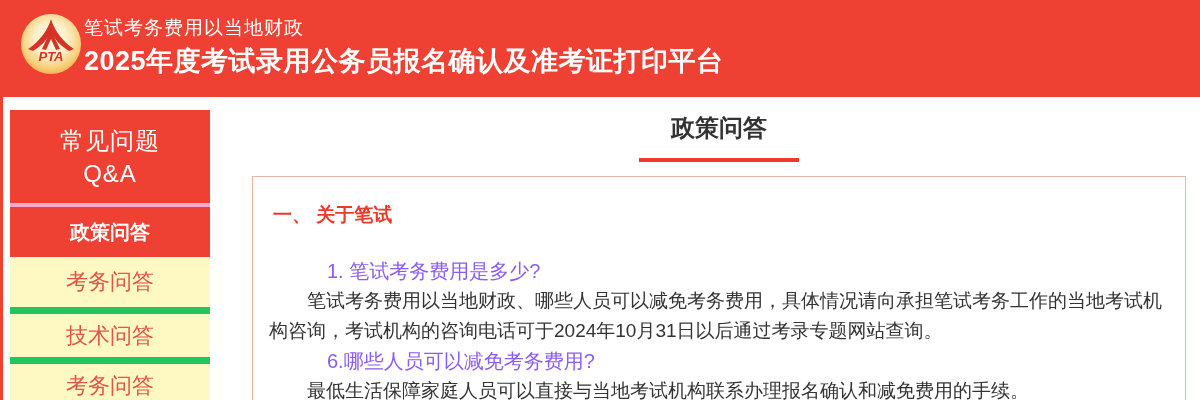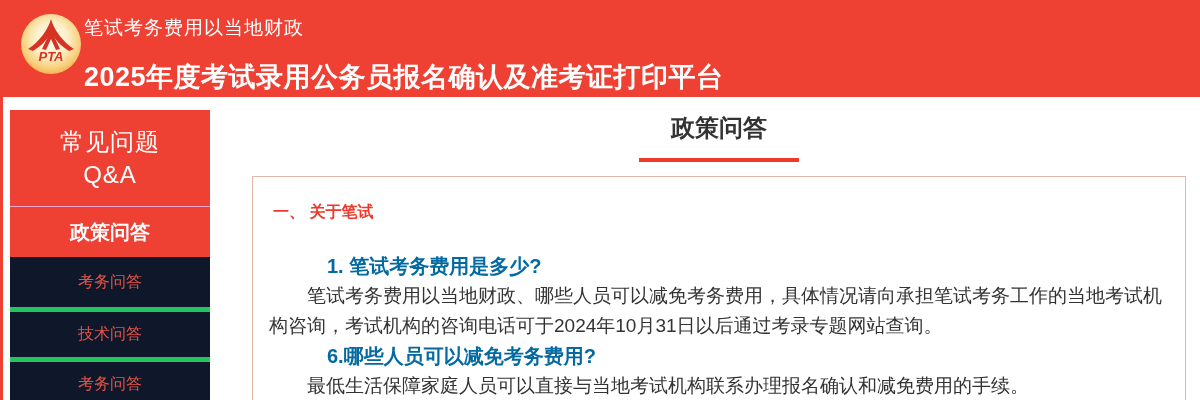--- a/index.html
+++ b/index.html
@@ -14,45 +14,45 @@
   
   .banner {
     position: absolute; left: 0; top: 0; width: 1200px; height: 97px;
     background: #ee4033;
   }
   .logo {
     position: absolute; left: 20px; top: 13px; width: 62px; height: 62px;
   }
   .banner-text { position: absolute; left: 84px; top: 15px; color: #ffffff; }
   .banner-org  { font-size: 19px; font-weight: 400; letter-spacing: 1px; }
-  .banner-title{ font-size: 27px; font-weight: 700; margin-top: 18px; letter-spacing: 0.5px; }
+  .banner-title{ font-size: 27px; font-weight: 700; margin-top: 2px; letter-spacing: 0.5px; }
 
   
   .left-strip {
     position: absolute; left: 0; top: 97px; width: 3px; height: 303px;
     background: #ee4033;
   }
 
   
   .sidebar { position: absolute; left: 10px; top: 110px; width: 200px; }
   .qa-head {
     height: 97px; background: #ee4033; color: #ffffff;
     display: flex; flex-direction: column; align-items: center; justify-content: center;
     font-size: 24px; line-height: 33px; letter-spacing: 1px;
-    border-bottom: 1px solid #f9a8d4;
+    border-bottom: 4px solid #f9a8d4;
   }
   .side-item {
     height: 50px; display: flex; align-items: center; justify-content: center;
-    font-size: 16px; cursor: pointer;
-    background: #0f172a; color: #e25448;
+    font-size: 22px; cursor: pointer;
+    background: #fef9c3; color: #e25448;
   }
   .side-item.active {
     background: #ee4033; color: #ffffff; font-weight: 700; font-size: 20px;
   }
-  .side-item.divided { border-top: 5px solid #22c55e; text-align: right; }
+  .side-item.divided { border-top: 7px solid #22c55e; text-align: right; }
 
   
   .tabbar {
     position: absolute; left: 252px; top: 112px; width: 934px;
     text-align: center;
   }
   .tab-label {
     display: inline-block; font-size: 24px; font-weight: 700; color: #333333;
     cursor: pointer;
   }
@@ -60,24 +60,24 @@
     width: 160px; height: 4px; background: #f0392b; margin: 14px auto 0 auto;
   }
 
   
   .content-box {
     position: absolute; left: 252px; top: 176px; width: 934px; height: 260px;
     background: #ffffff; border: 1px solid #e2b9a9;
     padding: 25px 12px 0 16px;
   }
   .section-title {
-    color: #ed392b; font-size: 16px; font-weight: 700; margin-left: 4px;
+    color: #ed392b; font-size: 19px; font-weight: 700; margin-left: 4px;
   }
   .qa-flow { margin-top: 28px; font-size: 19px; line-height: 30px; color: #333333; }
-  .qa-q { font-weight: 700; color: #0369a1; text-indent: 58px; font-size: 20px; }
+  .qa-q { font-weight: 400; color: #8b5cf6; text-indent: 58px; font-size: 20px; }
   .qa-a { text-indent: 38px; }
 </style>
 </head>
 <body>
 
 <div class="stage">
 
   <div class="banner">
     <svg class="logo" viewBox="0 0 62 62">
       <defs>

